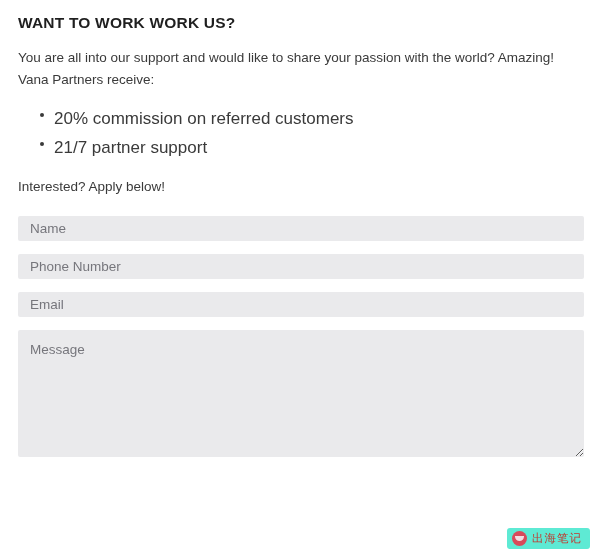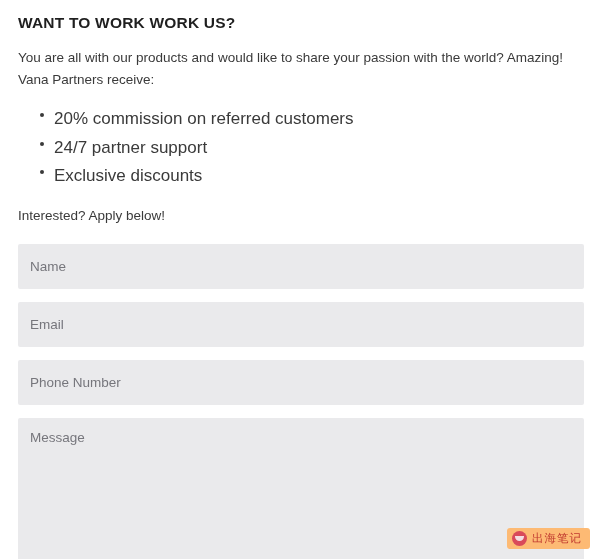--- a/index.html
+++ b/index.html
@@ -76,37 +76,37 @@
     color: #2d2d2d;
     padding: 10px 12px;
     margin-bottom: 13px;
     outline: none;
   }
   .field::placeholder {
     color: #76767c;
     opacity: 1;
   }
   input.field {
-    height: 45px;
+    height: 25px;
     line-height: 13px;
   }
   textarea.field {
-    height: 180px;
+    height: 127px;
     resize: vertical;
     line-height: 1.4;
     padding-top: 11px;
   }
   .watermark {
     position: absolute;
     right: 12px;
     bottom: 10px;
     display: flex;
     align-items: center;
     gap: 5px;
-    background: #fdba74;
+    background: #5eead4;
     border-radius: 3px;
     padding: 3px 8px 3px 5px;
   }
   .wm-logo {
     width: 15px;
     height: 15px;
     border-radius: 50%;
     background: #d94a5a;
     display: inline-block;
     position: relative;
@@ -128,34 +128,33 @@
     font-family: "DejaVu Sans", sans-serif;
   }
 </style>
 </head>
 <body>
 
 <div class="page">
 
   <h2 class="heading">WANT TO WORK WORK US?</h2>
 
-  <p class="intro">You are all with our products and would like to share your passion with the world? Amazing! Vana Partners receive:</p>
+  <p class="intro">You are all into our support and would like to share your passion with the world? Amazing! Vana Partners receive:</p>
 
   <ul class="benefits">
     <li>20% commission on referred customers</li>
-    <li>24/7 partner support</li>
-    <li>Exclusive discounts</li>
+    <li>21/7 partner support</li>
   </ul>
 
   <p class="cta">Interested? Apply below!</p>
 
   <form>
     <input class="field" type="text" placeholder="Name" style="">
+    <input class="field" type="text" placeholder="Phone Number" style="">
     <input class="field" type="email" placeholder="Email" style="">
-    <input class="field" type="text" placeholder="Phone Number" style="">
     <textarea class="field" placeholder="Message" style=""></textarea>
   </form>
 
 </div>
 
 <div class="watermark">
   <span class="wm-logo"></span>
   <span class="wm-text">出海笔记</span>
 </div>
 

